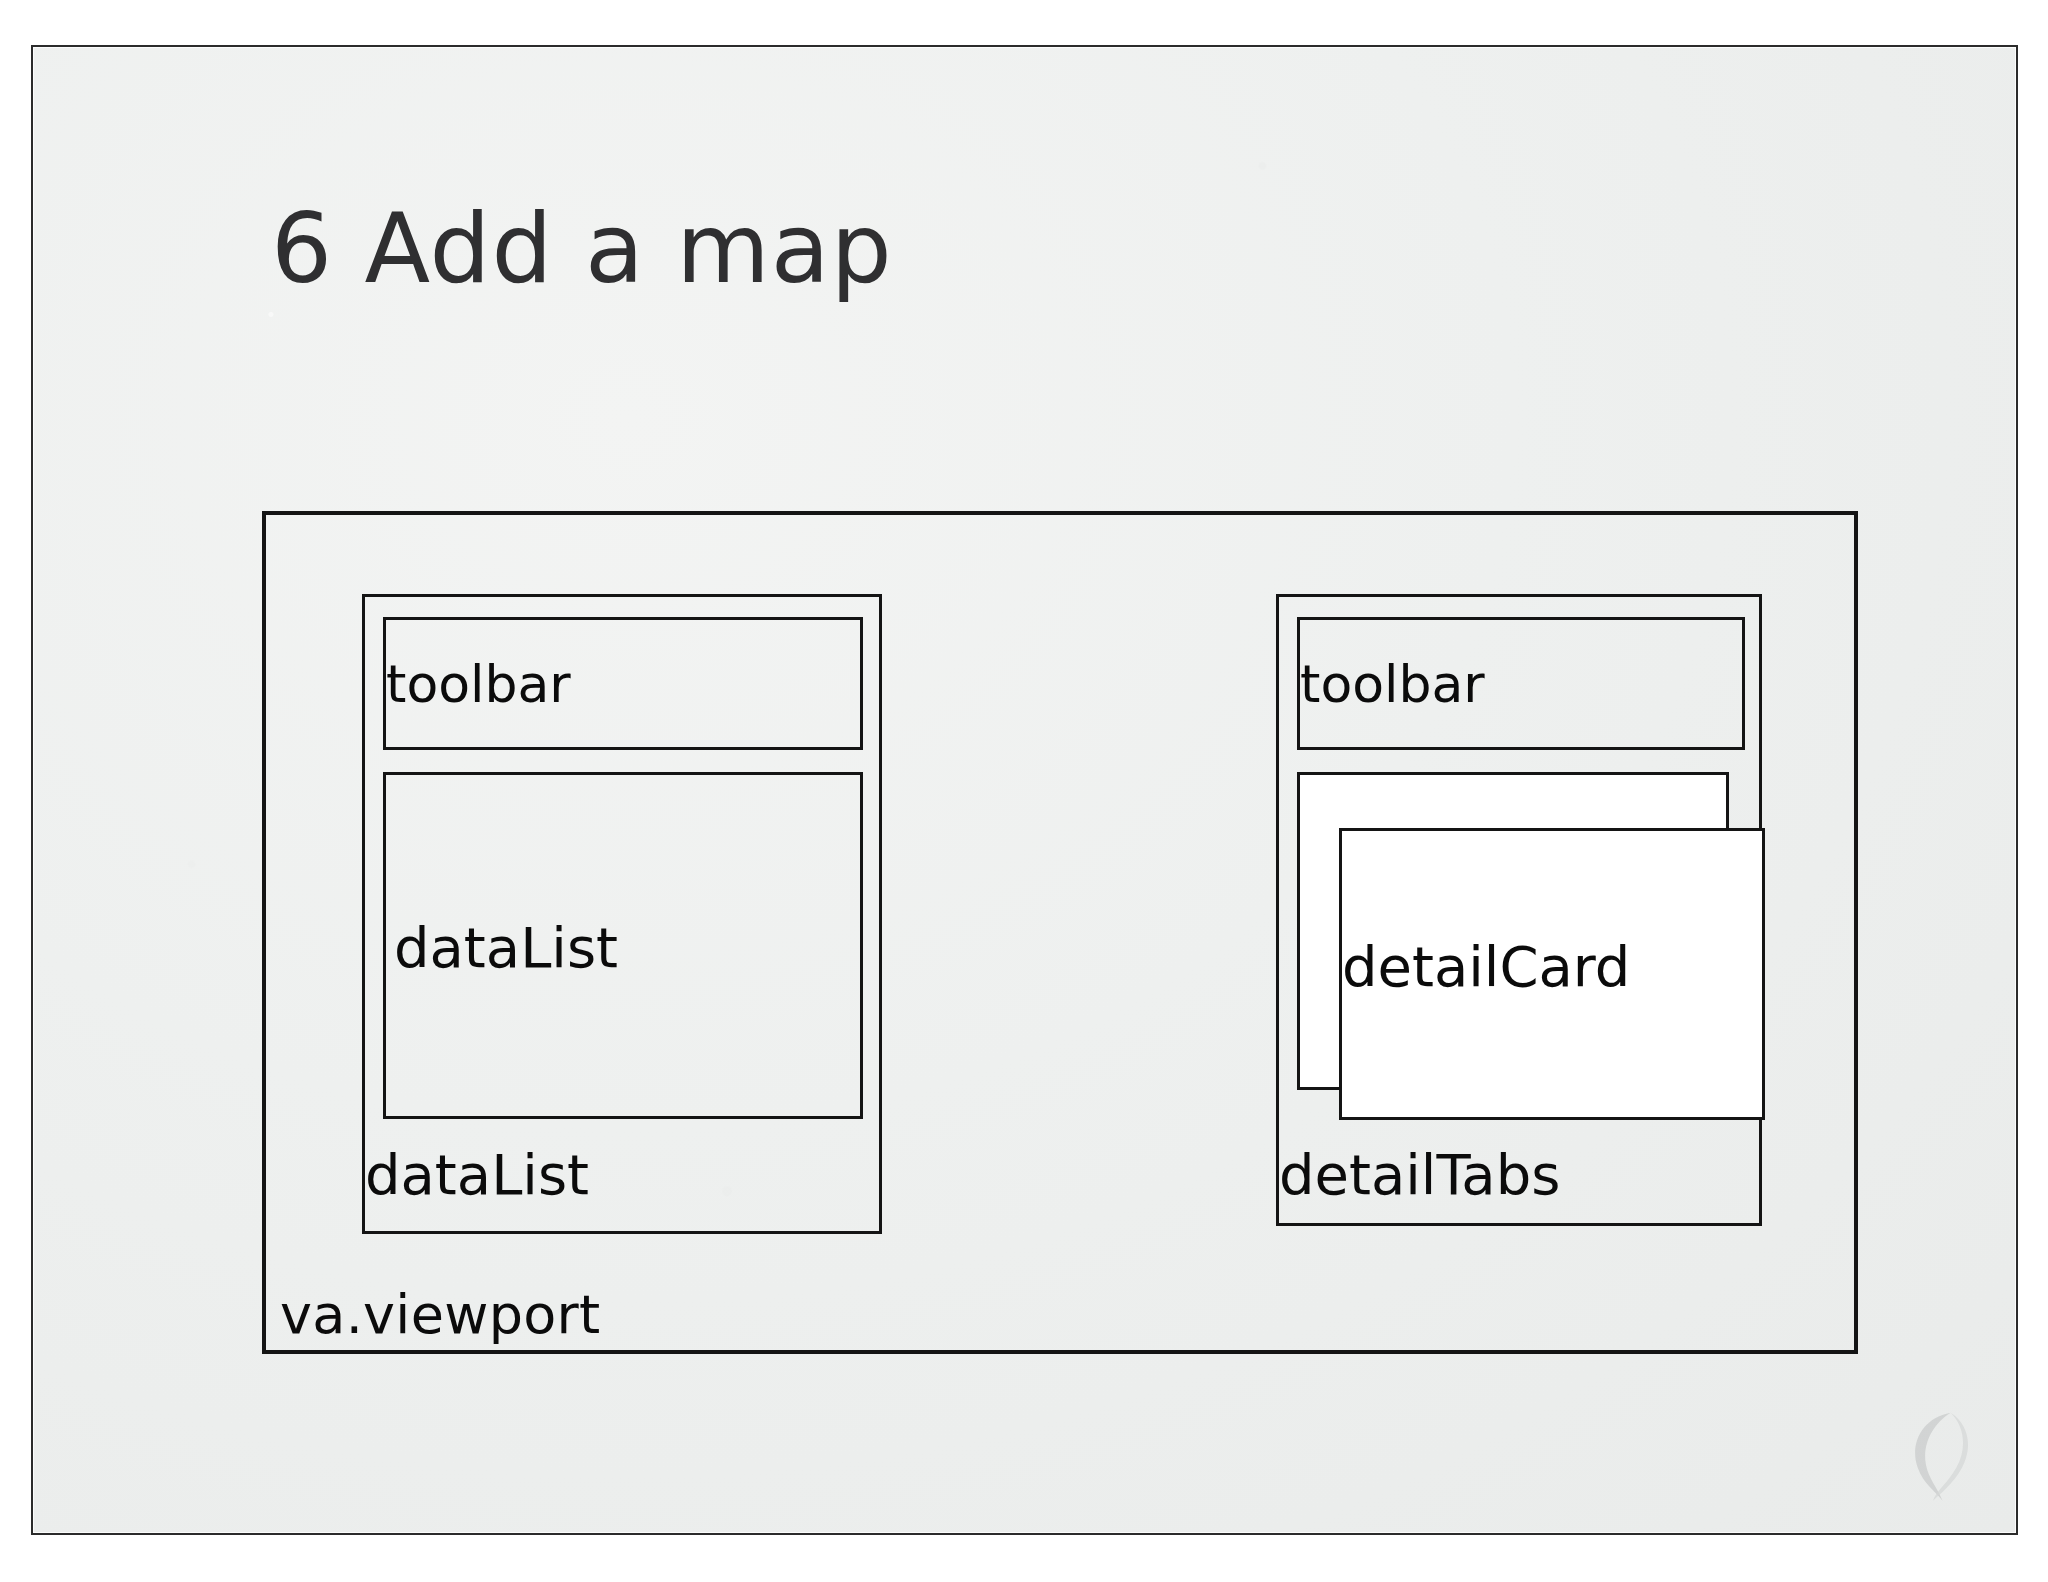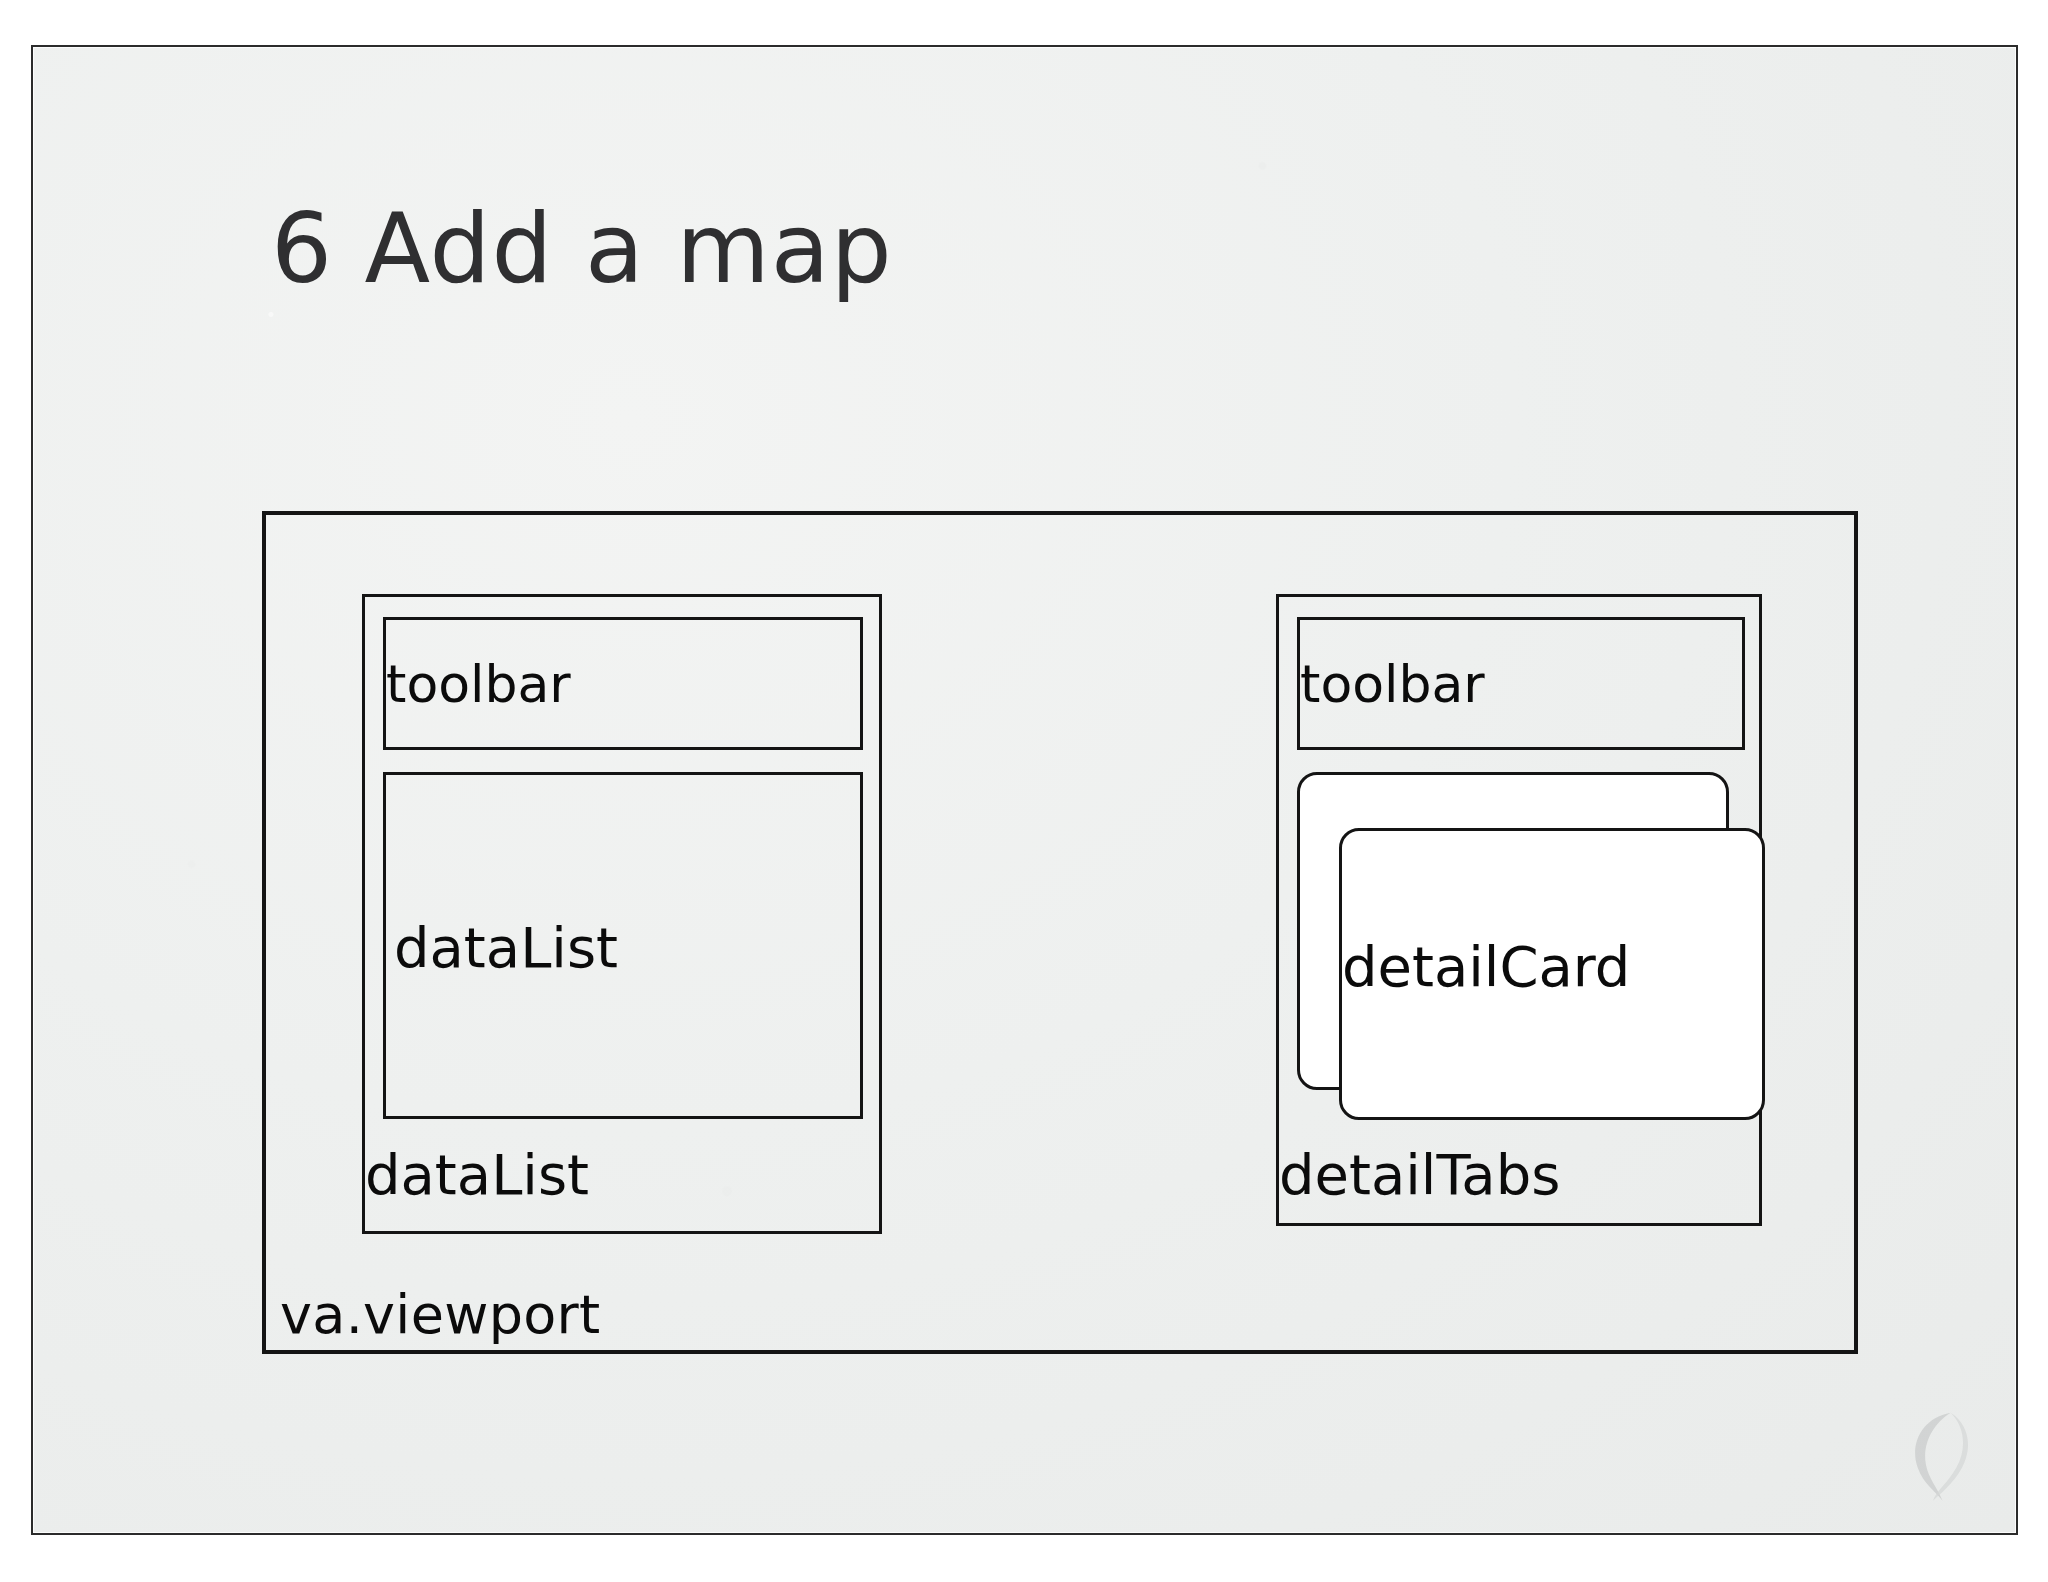--- a/index.html
+++ b/index.html
@@ -95,21 +95,21 @@
   }
 
   .card-inner { background: transparent; }
 
   
   .lbl-toolbar { font-size: 52px; }
   .lbl-datalist { font-size: 56px; }
   .lbl-card { font-size: 56px; }
 
   
-  .white-card { background: #ffffff; border-radius: 20px; }
+  .white-card { background: #ffffff; }
 
   
   #watermark {
     position: absolute;
     right: 34px;
     bottom: 24px;
     width: 90px;
     height: 110px;
     opacity: .30;
     pointer-events: none;

